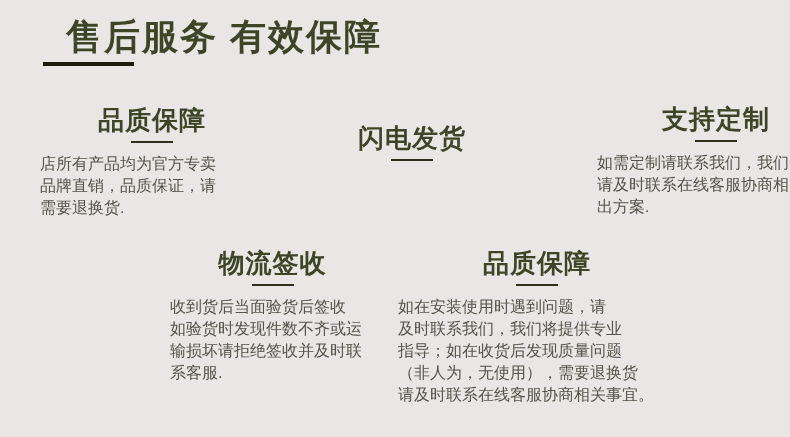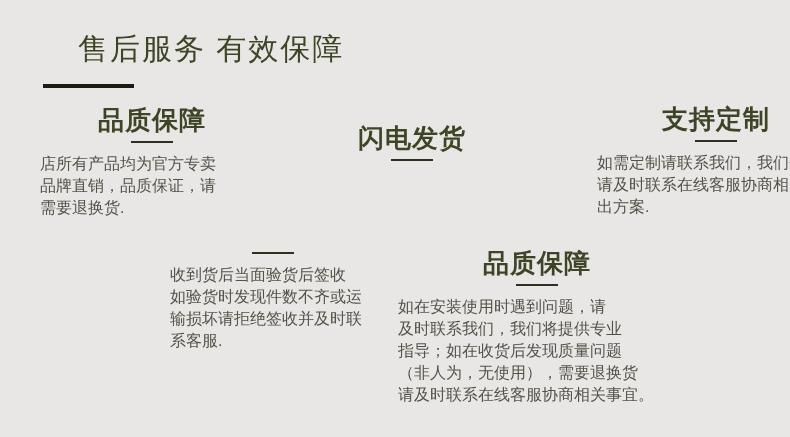--- a/index.html
+++ b/index.html
@@ -13,25 +13,25 @@
     height: 437px;
     background: var(--background, #e8e7e5);
     overflow: hidden;
   }
   .title-wrap {
     position: absolute;
     left: 43px;
     top: 14px;
   }
   .page-title {
-    margin: 16px;
+    margin: 4px;
     padding-left: 19px;
-    font-size: 30px;
+    font-size: 36px;
     line-height: 38px;
-    font-weight: 400;
+    font-weight: 700;
     letter-spacing: 2px;
     color: var(--heading, #3e4526);
   }
   .title-underline {
     width: 91px;
     height: 4px;
     margin-top: 6px;
     background: var(--title-underline, #1b1b10);
   }
   .sec {
@@ -91,20 +91,21 @@
 
   <section class="sec sec-custom">
     <h2 class="sec-heading">支持定制</h2>
     <div class="heading-underline"></div>
     <p class="sec-body">如需定制请联系我们，我们会
 请及时联系在线客服协商相关事宜
 出方案.</p>
   </section>
 
   <section class="sec sec-logistics">
+    <h2 class="sec-heading">物流签收</h2>
     <div class="heading-underline"></div>
     <p class="sec-body">收到货后当面验货后签收
 如验货时发现件数不齐或运
 输损坏请拒绝签收并及时联
 系客服.</p>
   </section>
 
   <section class="sec sec-aftersale">
     <h2 class="sec-heading">品质保障</h2>
     <div class="heading-underline"></div>

